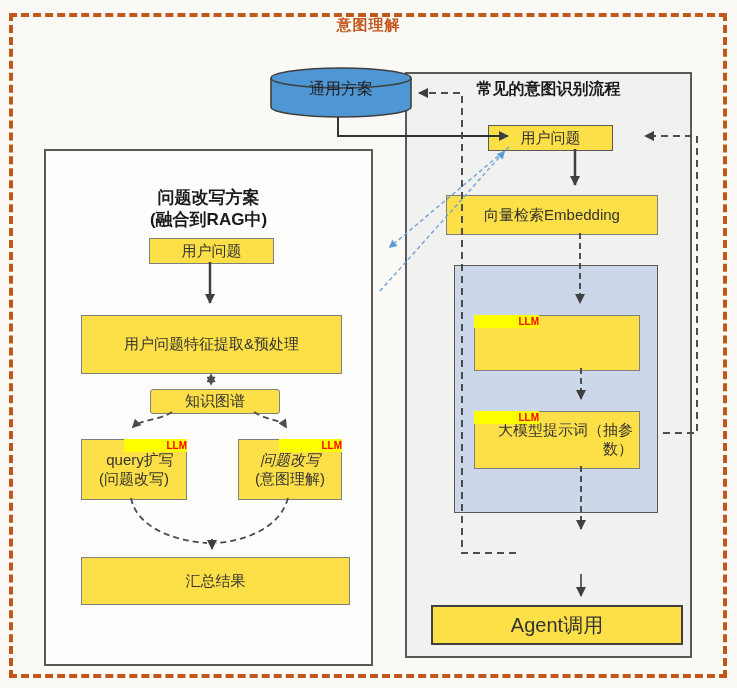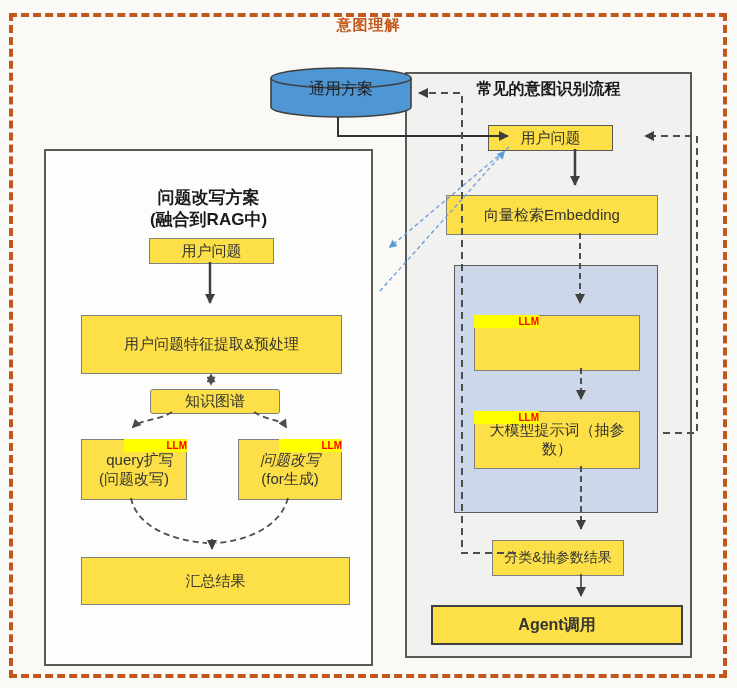--- a/index.html
+++ b/index.html
@@ -42,21 +42,21 @@
     position:absolute;background:#ffff00;color:#ff0000;
     font-size:10px;font-weight:bold;text-align:right;line-height:13px;height:13px;
   }
   .llm-right{right:-1px;top:-1px;width:63px;}
   .llm-left{left:-1px;top:-1px;width:65px;}
   .cyl-wrap{left:268px;top:65px;width:146px;height:58px;}
   .cyl-label{
     position:absolute;left:0;top:14px;width:146px;text-align:center;
     font-size:16px;color:#1f1f1f;
   }
-  .agent-box{font-weight:bold;font-size:16px;border:2px solid #404040;}
+  .agent-box{font-weight:normal;font-size:20px;border:2px solid #404040;}
   svg.overlay{position:absolute;left:0;top:0;pointer-events:none;}
   .small-text{font-size:14px;}
 </style>
 </head>
 <body>
 
 <div class="abs outer-border"></div>
 <div class="abs main-title">意图理解</div>
 
 <div class="abs panel left-panel">
@@ -71,44 +71,41 @@
     <span class="llm-tag llm-right">LLM</span>
     <span>
       <span style="display:block;margin-left:12px;">query扩写</span>
       <span style="display:block;">(问题改写)</span>
     </span>
   </div>
   <div class="abs node" style="left:192px;top:288px;width:104px;height:61px;">
     <span class="llm-tag llm-right">LLM</span>
     <span>
       <span style="display:block;font-style:italic;">问题改写</span>
-      <span style="display:block;">(for生成)</span>
+      <span style="display:block;">(意图理解)</span>
     </span>
   </div>
   <div class="abs node" style="left:35px;top:406px;width:269px;height:48px;">汇总结果</div>
 </div>
 
 <div class="abs panel right-panel">
   <div class="abs panel-title" style="top:5px;font-size:16px;">常见的意图识别流程</div>
   <div class="abs node" style="left:81px;top:51px;width:125px;height:26px;border-color:#595959;">用户问题</div>
   <div class="abs node" style="left:39px;top:121px;width:212px;height:40px;">向量检索Embedding</div>
 
   <div class="abs blue-box" style="left:47px;top:191px;width:204px;height:248px;">
     <div class="abs node" style="left:19px;top:49px;width:166px;height:56px;">
       <span class="llm-tag llm-left">LLM</span>
     </div>
     <div class="abs node" style="left:19px;top:145px;width:166px;height:58px;">
       <span class="llm-tag llm-left">LLM</span>
-      <span style="padding:0 6px;">大模型提示词（抽参数）</span>
+      <span style="padding:0 6px;text-align:right;">大模型提示词（抽参数）</span>
     </div>
   </div>
 
-  <div class="abs node small-text" style="left:85px;top:466px;width:132px;height:36px;">
-    <span style="padding:0 4px;">分类&amp;抽参数结果</span>
-  </div>
   <div class="abs node agent-box" style="left:24px;top:531px;width:252px;height:40px;">Agent调用</div>
 </div>
 
 <div class="abs cyl-wrap">
   <svg width="146" height="58">
     <path d="M3,13 L3,42 A70 10 0 0 0 143,42 L143,13" fill="#4f97d4" stroke="#3f3f3f" stroke-width="1.6"></path>
     <ellipse cx="73" cy="13" rx="70" ry="10" fill="#4f97d4" stroke="#3f3f3f" stroke-width="1.6"></ellipse>
   </svg>
   <span class="cyl-label">通用方案</span>
 </div>

